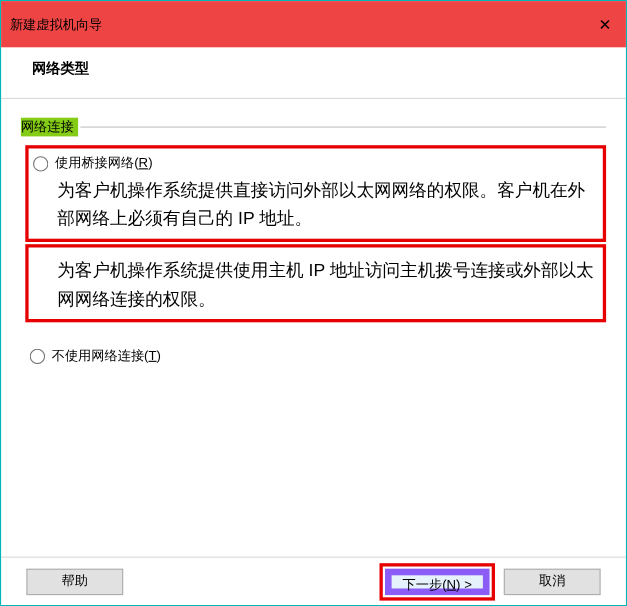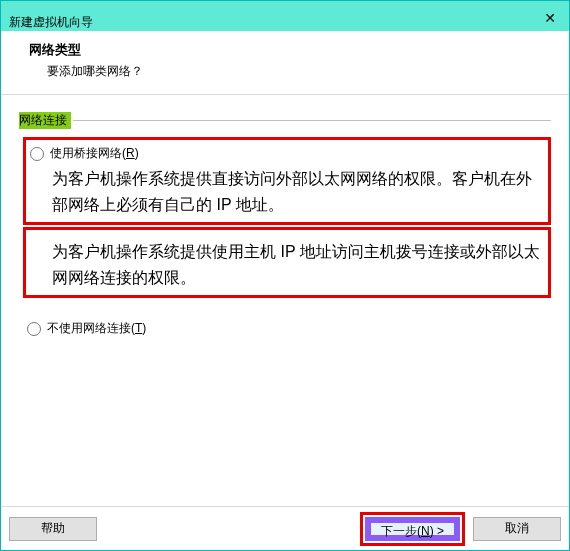--- a/index.html
+++ b/index.html
@@ -12,25 +12,25 @@
   }
   .window {
     width: 570px;
     height: 551px;
     border: 1px solid #00b8b8;
     display: flex;
     flex-direction: column;
     position: relative;
   }
   .titlebar {
-    background: #5eead4;
+    background: #ef4444;
     color: #000;
-    height: 30px;
+    height: 42px;
     display: flex;
-    align-items: flex-end;
+    align-items: center;
     padding-left: 8px;
     font-size: 12px;
   }
   .titlebar .title { flex: 1; }
   .titlebar .close {
     width: 38px;
     height: 26px;
     display: flex;
     align-items: center;
     justify-content: center;
@@ -105,21 +105,21 @@
     font-size: 16px;
     margin: 4px 0 0 24px;
     line-height: 1.6;
     color: #000;
   }
   .footer {
     height: 44px;
     border-top: 1px solid #d9d9d9;
     display: flex;
     align-items: center;
-    padding: 0 8px;
+    padding: 0 23px;
     gap: 8px;
   }
   .btn {
     min-width: 88px;
     height: 24px;
     background: #e1e1e1;
     border: 1px solid #adadad;
     font-size: 12px;
     cursor: default;
     padding: 0 10px;
@@ -140,21 +140,20 @@
 
 <div class="window">
 
   <div class="titlebar">
     <span class="title">新建虚拟机向导</span>
     <span class="close">✕</span>
   </div>
 
   <div class="header">
     <div class="heading">网络类型</div>
-    <div class="subheading">要添加哪类网络？</div>
   </div>
 
   <div class="body">
     <div class="fieldset">
       <span class="legend">网络连接</span>
       <div class="rule"></div>
 
       <div class="options">
 
         <div class="opt highlight">

